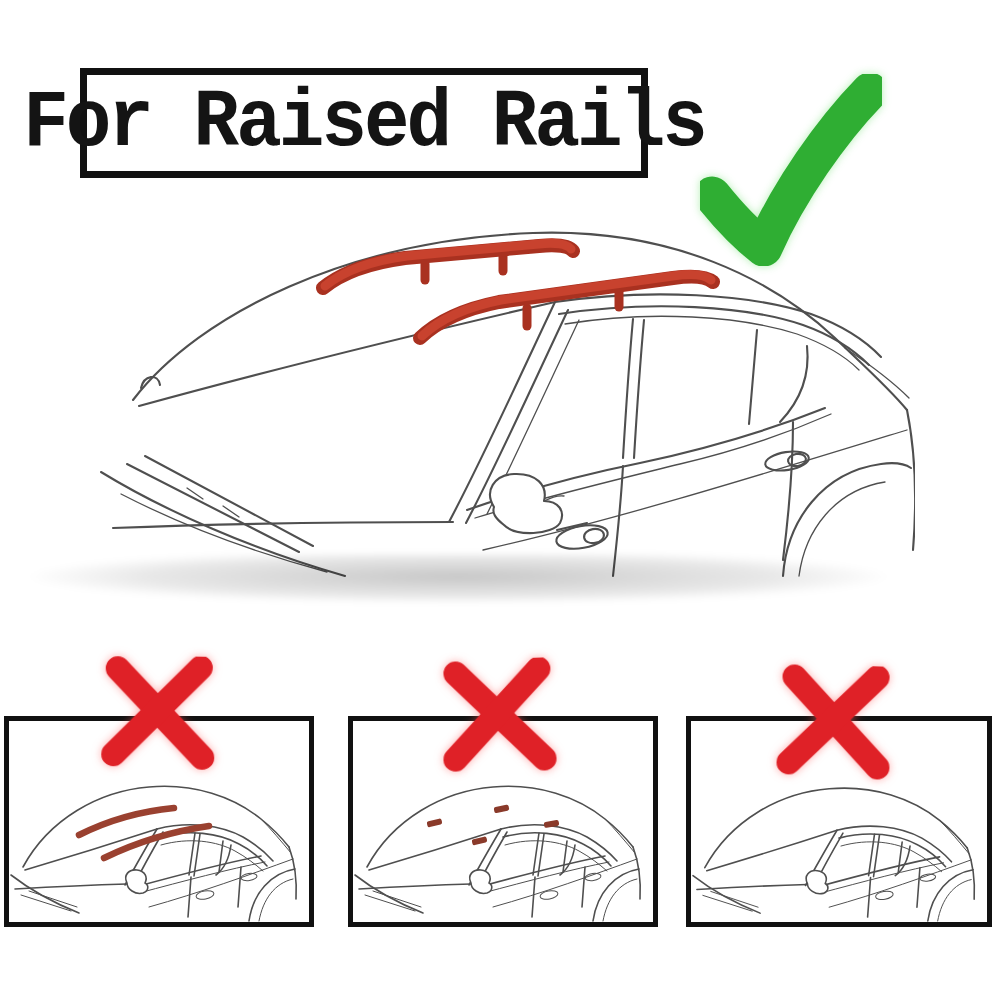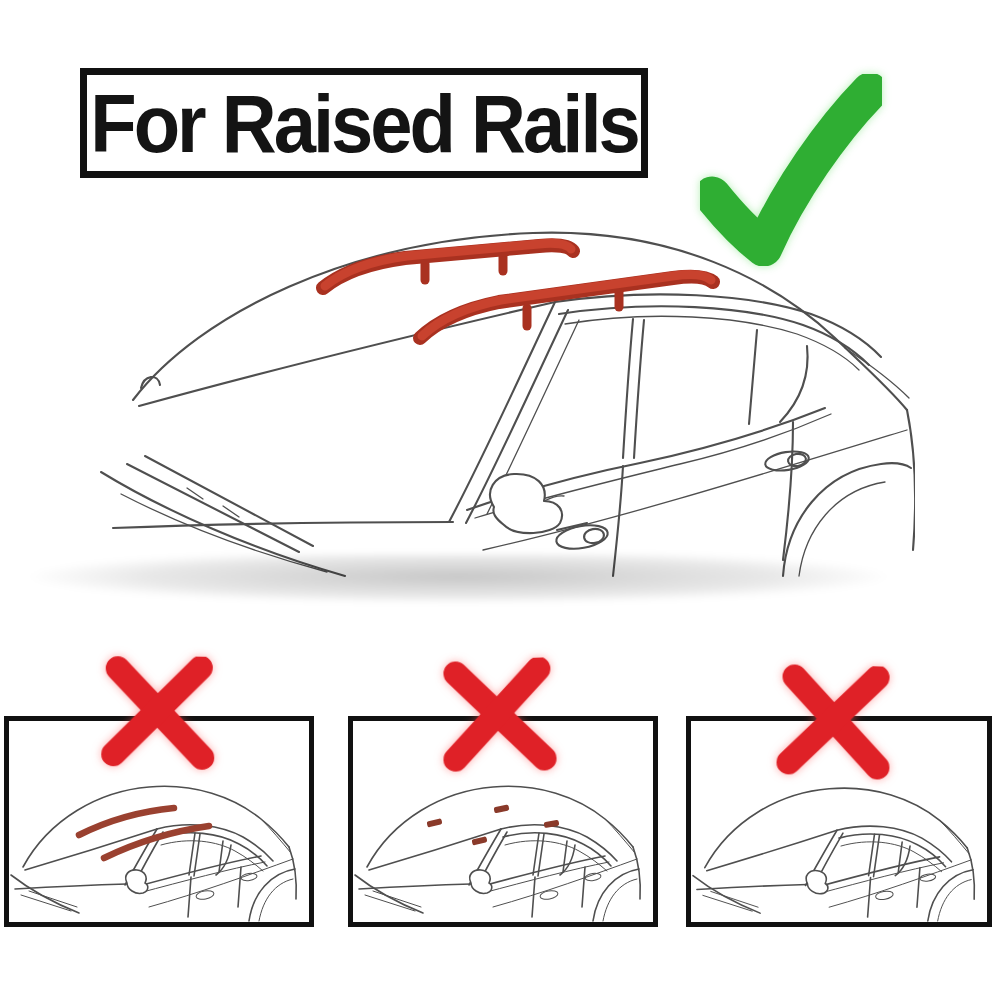--- a/index.html
+++ b/index.html
@@ -1,18 +1,18 @@
 <!DOCTYPE html>
 <html style="--background: #ffffff; --border-black: #111111; --line-art: #4f4f4f; --check-green: #2fae33; --cross-red: #df2127; --rail-red: #c8422e; --rail-red-dark: #a93120; --flush-rail-red: #9a4130; --fixpoint-red: #8a3a2a; --shadow-gray: #8a8a8a;"><head>
 <meta charset="utf-8">
 <style>
   html,body{margin:0;padding:0;background:#fff;}
   .stage{
     position:relative;width:1000px;height:1000px;background:#fff;overflow:hidden;
-    font-family:Liberation Sans, sans-serif;
+    font-family:Liberation Mono, monospace;
   }
   
   .title-box{
     position:absolute;left:80px;top:68px;width:568px;height:110px;
     border:7px solid var(--border-black,#111);box-sizing:border-box;
     display:flex;align-items:center;justify-content:center;background:#fff;
   }
   .title-box span{
     font-size:76px;font-weight:700;letter-spacing:-3px;color:#141414;
     white-space:nowrap;transform:scaleY(1.08);

